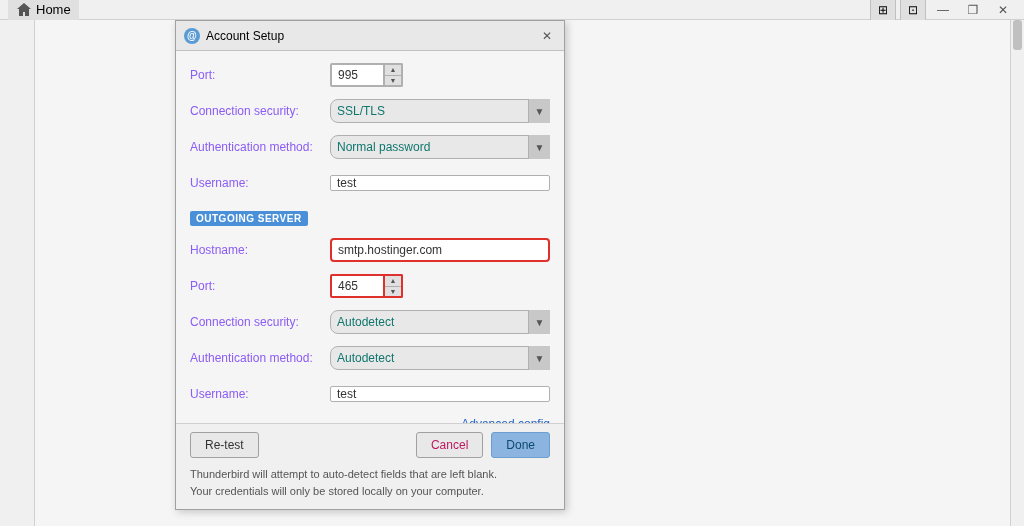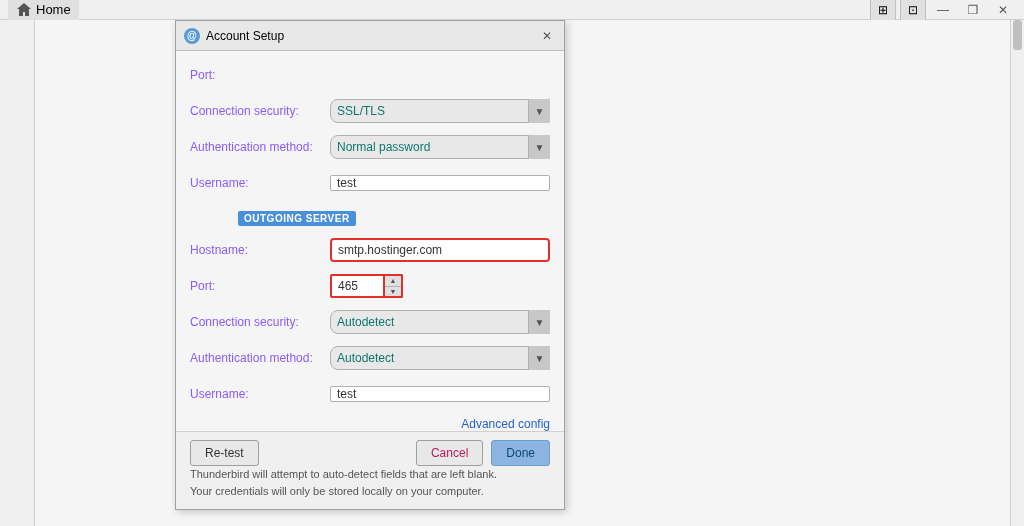--- a/index.html
+++ b/index.html
@@ -292,20 +292,21 @@
     
     .dialog-footer {
       padding: 8px 14px 10px;
       border-top: 1px solid #d0d0d0;
       background: #f0f0f0;
     }
     .footer-buttons {
       display: flex;
       align-items: center;
       gap: 8px;
+      margin-bottom: 8px;
     }
     .btn {
       padding: 5px 14px;
       font-size: 12px;
       border-radius: 3px;
       cursor: pointer;
       border: 1px solid #b0b0b0;
     }
     .btn-retest {
       background: #e8e8e8;
@@ -387,20 +388,29 @@
           <span>@</span>
         </div>
         <span class="dialog-title-text">Account Setup</span>
         <div class="dialog-close">✕</div>
       </div>
 
       <div class="dialog-content">
 
         <div class="form-row">
           <span class="form-label">Port:</span>
+          <div class="form-control">
+            <div class="port-wrapper">
+              <input type="text" class="port-input" style="border-color: rgb(176, 176, 176);" value="995">
+              <div class="spinner-buttons" style="border-color:#b0b0b0;">
+                <button class="spinner-btn">▲</button>
+                <button class="spinner-btn">▼</button>
+              </div>
+            </div>
+          </div>
         </div>
 
         <div class="form-row">
           <span class="form-label">Connection security:</span>
           <div class="form-control">
             <div class="select-wrapper">
               <select class="select-box">
                 <option>SSL/TLS</option>
                 <option>STARTTLS</option>
                 <option>None</option>
@@ -426,21 +436,21 @@
           </div>
         </div>
 
         <div class="form-row">
           <span class="form-label">Username:</span>
           <div class="form-control">
             <input type="text" class="text-input" value="test" style="">
           </div>
         </div>
 
-        <div style="margin-top:10px;margin-left:48px;">
+        <div style="margin-top:10px;">
           <span class="section-badge">OUTGOING SERVER</span>
         </div>
 
         <div class="form-row">
           <span class="form-label">Hostname:</span>
           <div class="form-control">
             <input type="text" class="hostname-input" value="smtp.hostinger.com" style="">
           </div>
         </div>
 

